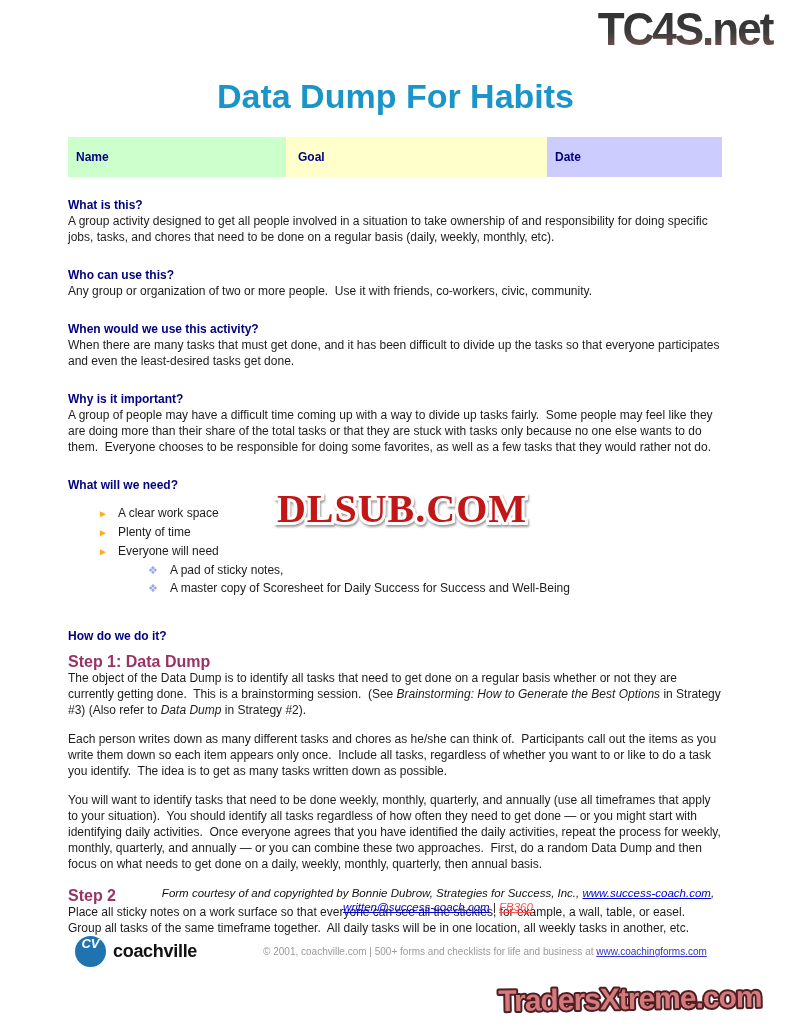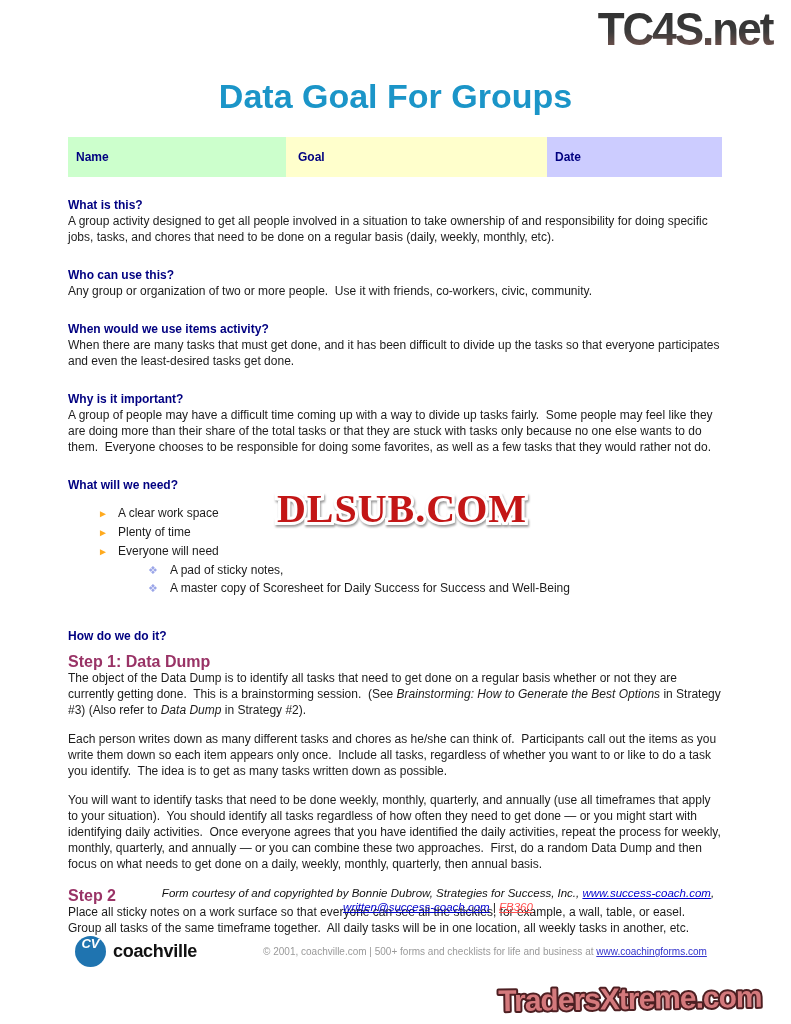--- a/index.html
+++ b/index.html
@@ -173,21 +173,21 @@
         <linearGradient id="tc4sGrad" x1="0" y1="0" x2="0" y2="1">
           <stop offset="0%" stop-color="#2f2f2f"></stop>
           <stop offset="55%" stop-color="#3a3a3a"></stop>
           <stop offset="100%" stop-color="#8a5f57"></stop>
         </linearGradient>
       </defs>
       <text x="102" y="41" text-anchor="middle" font-family="Liberation Sans, sans-serif" font-weight="bold" font-size="44" letter-spacing="-2" fill="url(#tc4sGrad)" transform="scale(1,1.05)">TC4S.net</text>
     </svg>
   </div>
 
-  <h1 class="title">Data Goal For Groups</h1>
+  <h1 class="title">Data Dump For Habits</h1>
 
   <div class="field-bar">
     <div class="field-cell cell-name">
       <span>Name</span>
     </div>
     <div class="field-cell cell-goal">
       <span>Goal</span>
     </div>
     <div class="field-cell cell-date">
       <span>Date</span>
@@ -200,21 +200,21 @@
       <div class="sec-head">What is this?</div>
       <div class="para">A group activity designed to get all people involved in a situation to take ownership of and responsibility for doing specific jobs, tasks, and chores that need to be done on a regular basis (daily, weekly, monthly, etc).</div>
     </div>
 
     <div class="section">
       <div class="sec-head">Who can use this?</div>
       <div class="para">Any group or organization of two or more people.  Use it with friends, co-workers, civic, community.</div>
     </div>
 
     <div class="section">
-      <div class="sec-head">When would we use items activity?</div>
+      <div class="sec-head">When would we use this activity?</div>
       <div class="para">When there are many tasks that must get done, and it has been difficult to divide up the tasks so that everyone participates and even the least-desired tasks get done.</div>
     </div>
 
     <div class="section">
       <div class="sec-head">Why is it important?</div>
       <div class="para">A group of people may have a difficult time coming up with a way to divide up tasks fairly.  Some people may feel like they are doing more than their share of the total tasks or that they are stuck with tasks only because no one else wants to do them.  Everyone chooses to be responsible for doing some favorites, as well as a few tasks that they would rather not do.</div>
     </div>
 
     <div class="section" style="margin-bottom:32px;">
       <div class="sec-head">What will we need?</div>

